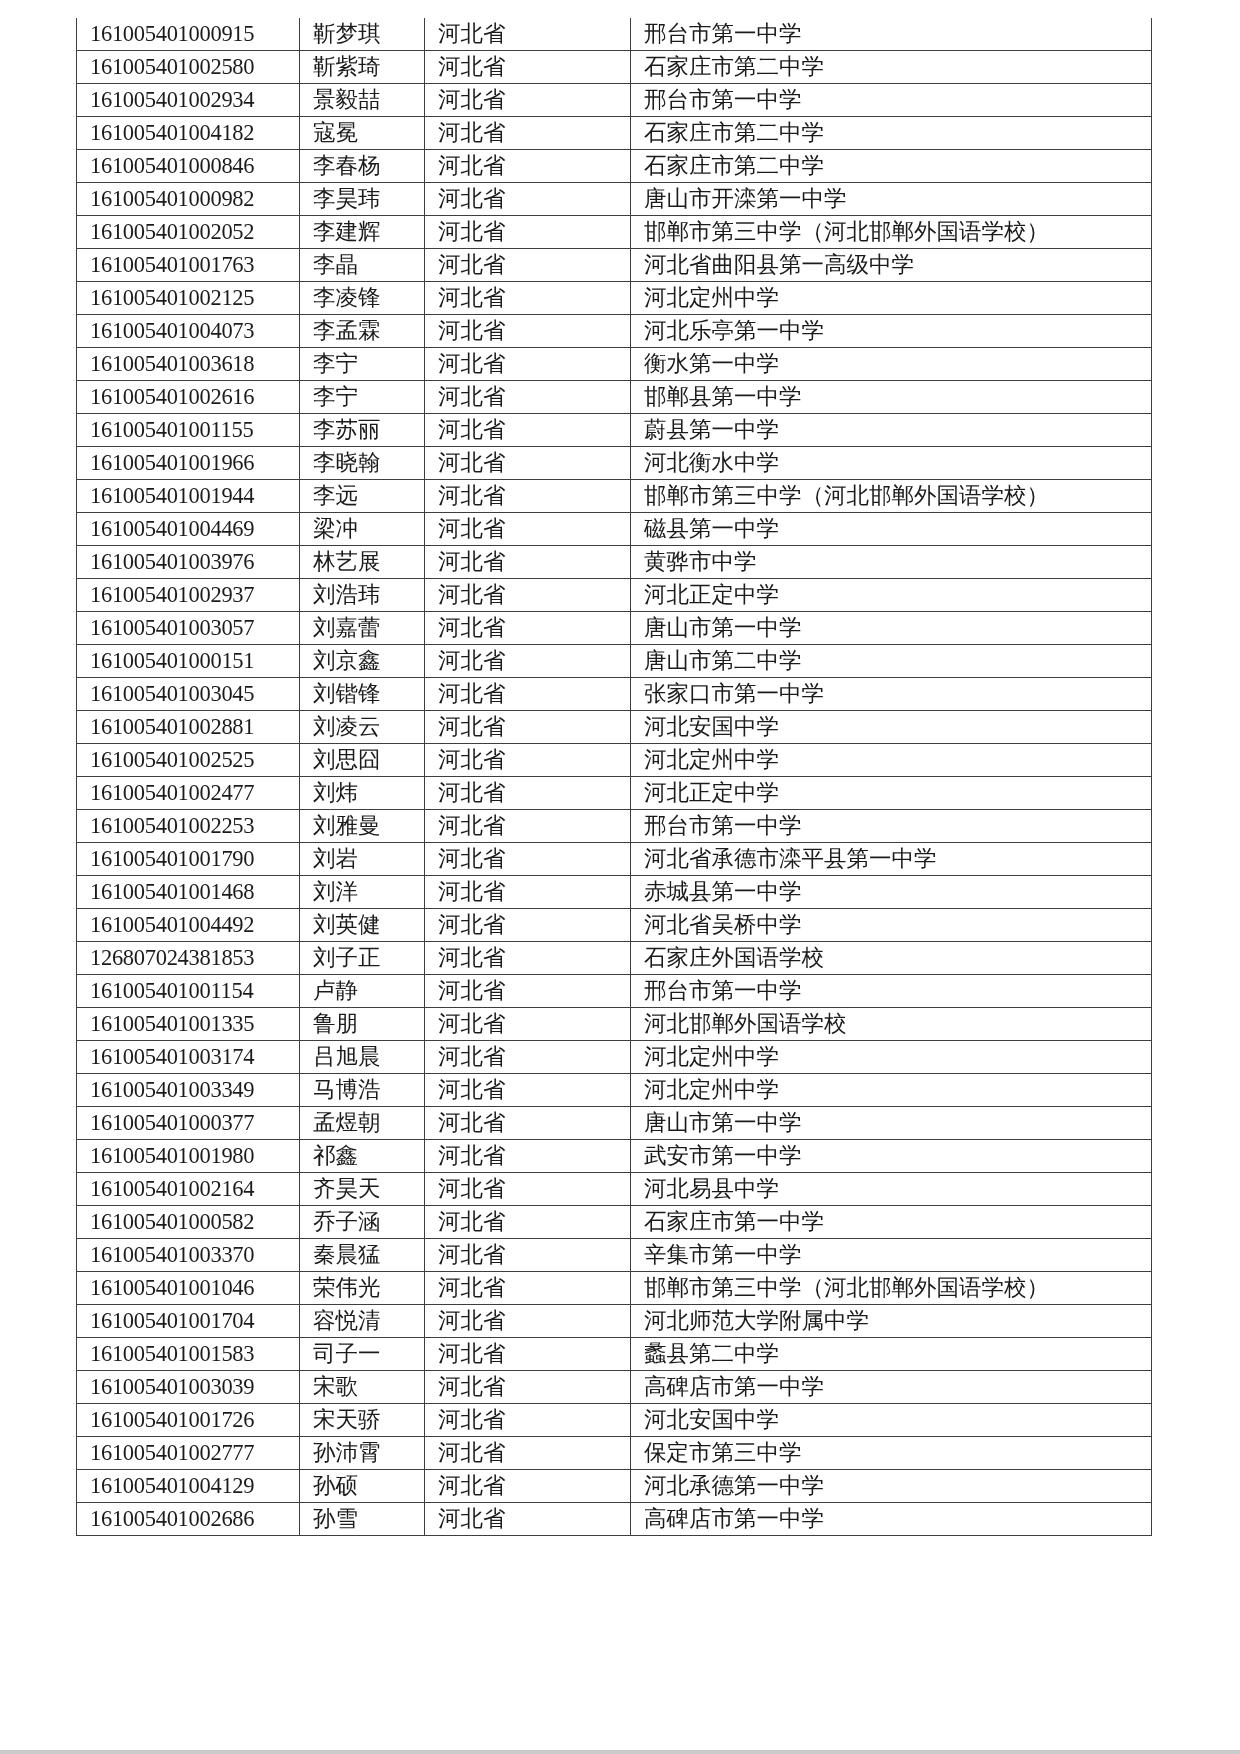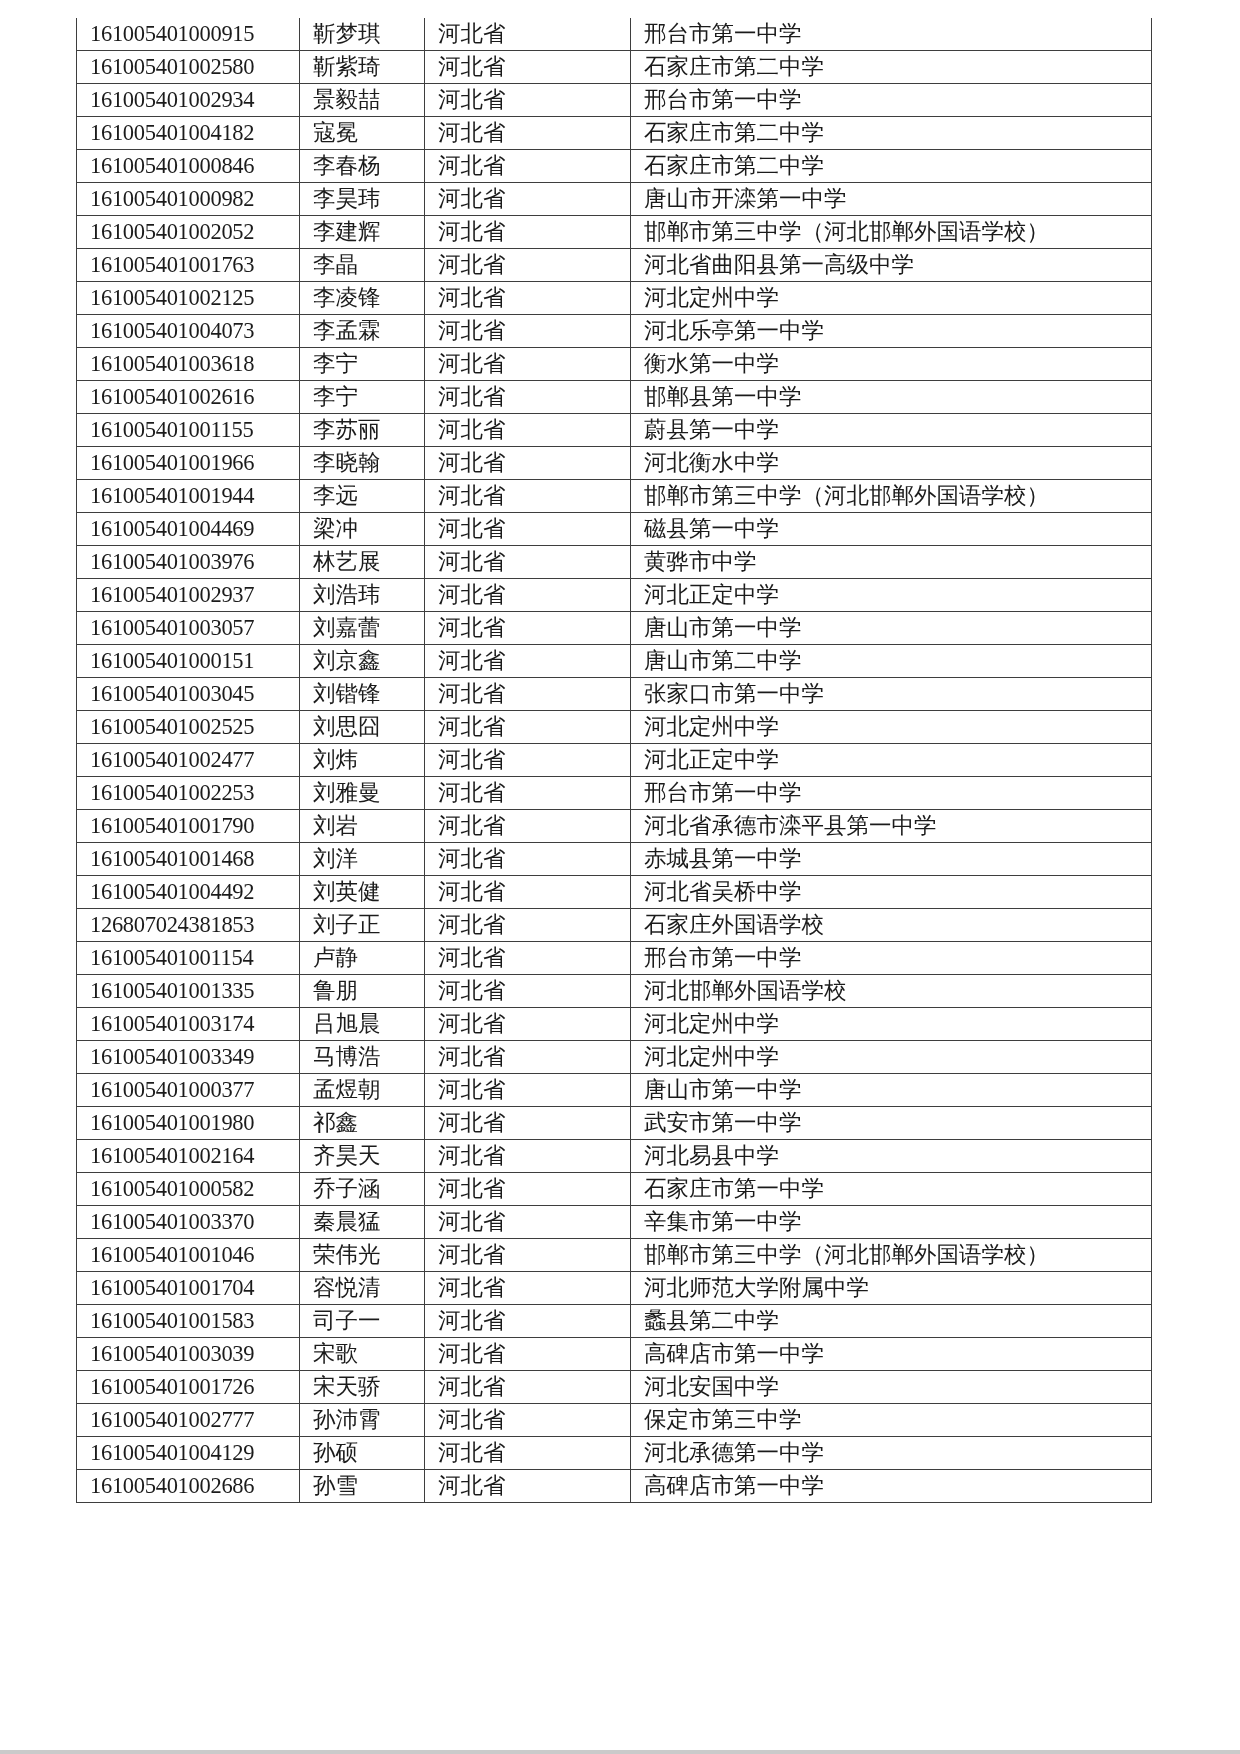--- a/index.html
+++ b/index.html
@@ -186,20 +186,26 @@
     <td class="col-province">河北省</td>
     <td class="col-school">唐山市第二中学</td>
   </tr>
         <tr>
     <td class="col-id">161005401003045</td>
     <td class="col-name">刘锴锋</td>
     <td class="col-province">河北省</td>
     <td class="col-school">张家口市第一中学</td>
   </tr>
         <tr>
+    <td class="col-id">161005401002881</td>
+    <td class="col-name">刘凌云</td>
+    <td class="col-province">河北省</td>
+    <td class="col-school">河北安国中学</td>
+  </tr>
+        <tr>
     <td class="col-id">161005401002525</td>
     <td class="col-name">刘思囧</td>
     <td class="col-province">河北省</td>
     <td class="col-school">河北定州中学</td>
   </tr>
         <tr>
     <td class="col-id">161005401002477</td>
     <td class="col-name">刘炜</td>
     <td class="col-province">河北省</td>
     <td class="col-school">河北正定中学</td>

